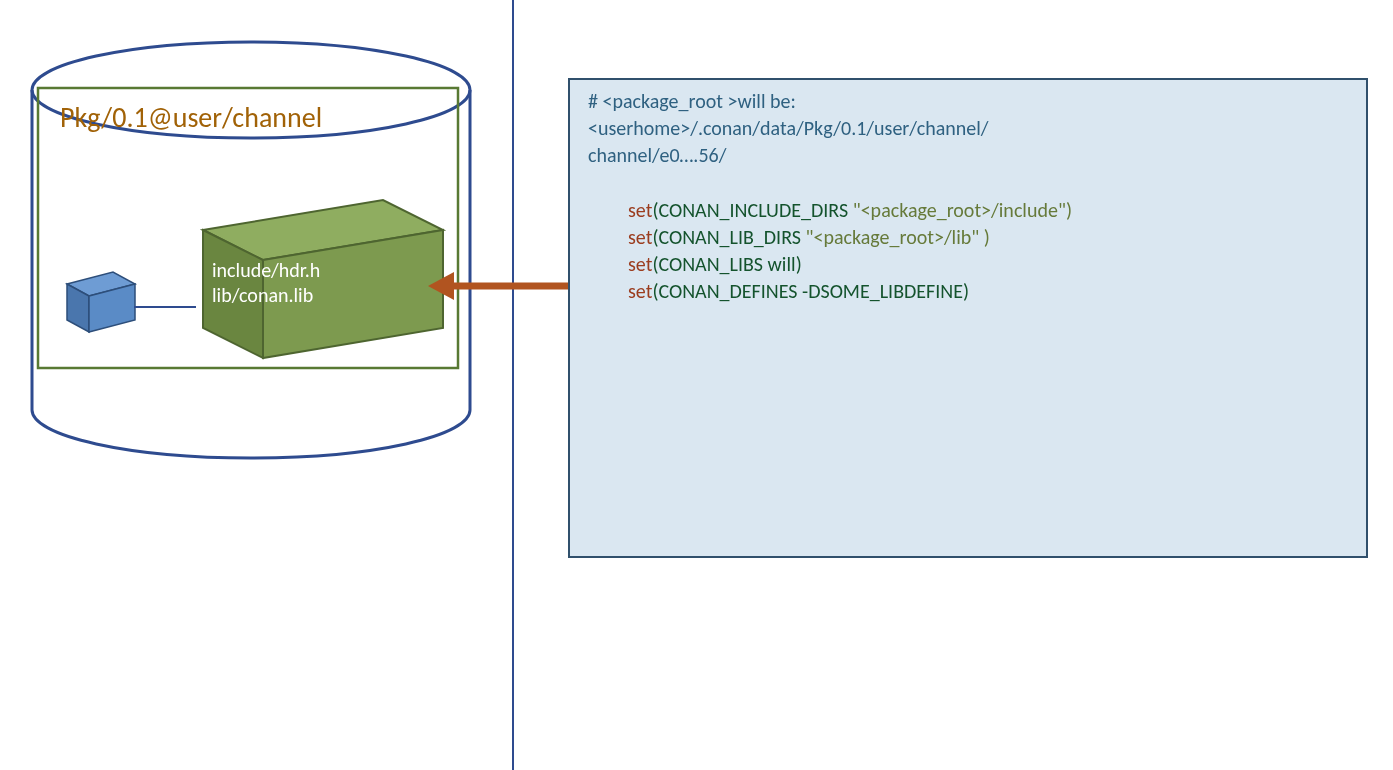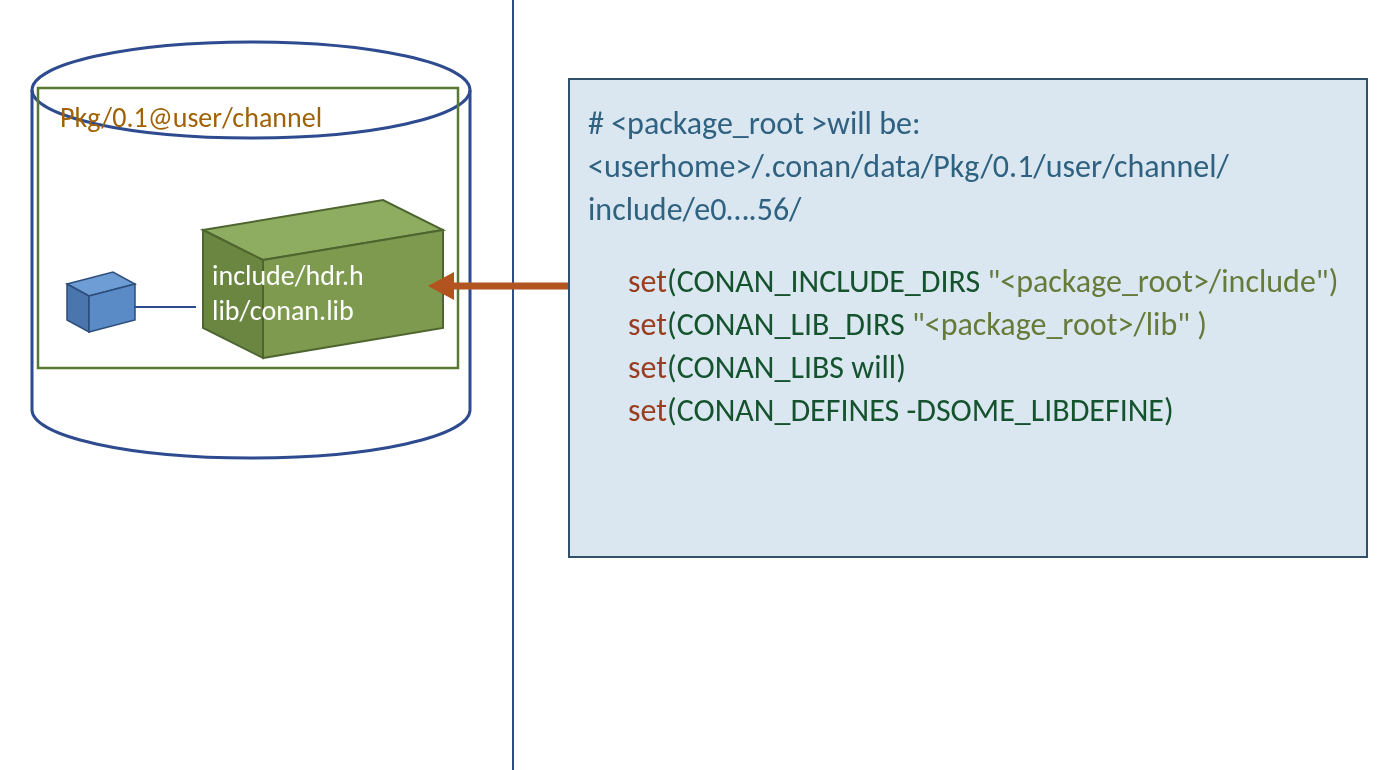--- a/index.html
+++ b/index.html
@@ -14,41 +14,41 @@
   svg { display: block; }
   .code-box {
     position: absolute;
     left: 568px;
     top: 78px;
     width: 800px;
     height: 480px;
     background: #dae7f1;
     border: 2px solid #30506c;
     box-sizing: border-box;
-    padding: 22px 18px;
-    font-size: 32px;
+    padding: 8px 18px;
+    font-size: 20px;
     line-height: 1.35;
     color: #3a3a3a;
   }
   .comment { color: #2f6181; }
   .set-kw { color: #9b3d1f; margin-left: 40px; }
   .arg-key { color: #14532d; }
   .arg-str { color: #667a3a; }
   .pkg-label {
     position: absolute;
     left: 60px;
     top: 100px;
     font-size: 28px;
     color: #a16207;
   }
   .pkg-contents {
     position: absolute;
     left: 212px;
     top: 258px;
-    font-size: 28px;
+    font-size: 20px;
     color: #ffffff;
     line-height: 1.25;
   }
 </style>
 </head>
 <body>
 
 <svg width="1393" height="770" style="position:absolute;left:0;top:0;pointer-events:none">
   <line x1="513" y1="0" x2="513" y2="770" stroke="#2e4b8f" stroke-width="2"></line>
 </svg>
@@ -97,21 +97,21 @@
 <div class="pkg-label">Pkg/0.1@user/channel</div>
 
 <div class="pkg-contents">
   <div>include/hdr.h</div>
   <div>lib/conan.lib</div>
 </div>
 
 <div class="code-box">
   <div class="comment"># &lt;package_root &gt;will be:</div>
   <div class="comment">&lt;userhome&gt;/.conan/data/Pkg/0.1/user/channel/</div>
-  <div class="comment">include/e0….56/</div>
+  <div class="comment">channel/e0….56/</div>
   <div style="height:28px"></div>
   <div>
     <span class="set-kw">set</span><span class="arg-key">(CONAN_INCLUDE_DIRS </span><span class="arg-str">"&lt;package_root&gt;/include")</span>
   </div>
   <div>
     <span class="set-kw">set</span><span class="arg-key">(CONAN_LIB_DIRS  </span><span class="arg-str">"&lt;package_root&gt;/lib" )</span>
   </div>
   <div>
     <span class="set-kw">set</span><span class="arg-key">(CONAN_LIBS will)</span>
   </div>

